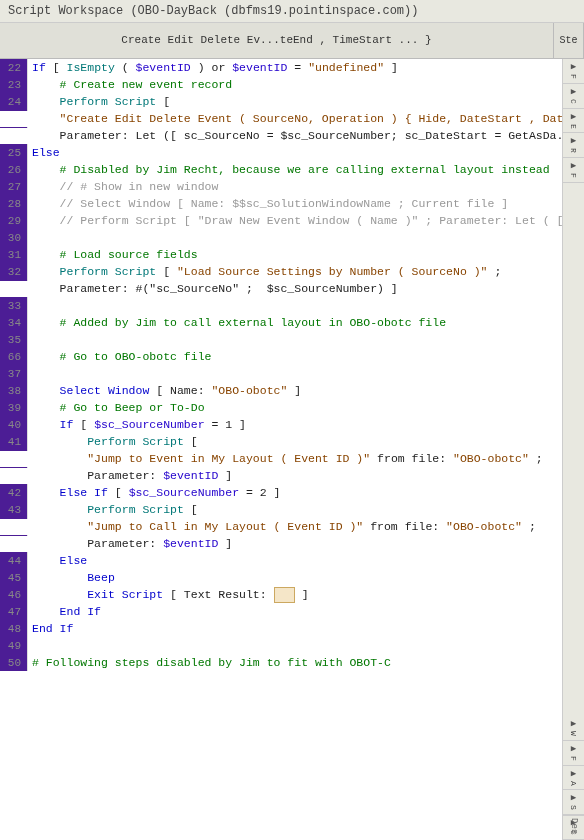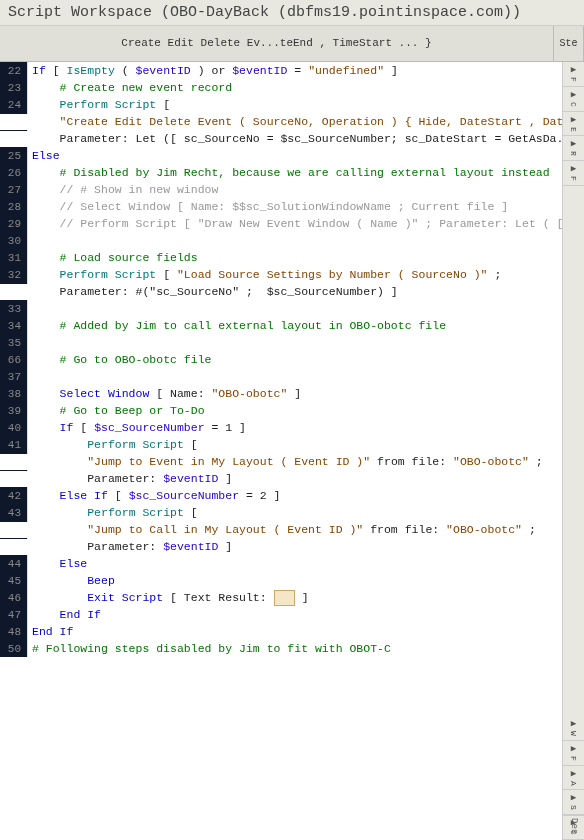--- a/index.html
+++ b/index.html
@@ -12,21 +12,21 @@
       overflow: hidden;
       display: flex;
       flex-direction: column;
     }
 
     
     #title-bar {
       background: #e8e8e0;
       border-bottom: 1px solid #ccc;
       padding: 4px 8px;
-      font-size: 15px;
+      font-size: 12px;
       color: #444;
       white-space: nowrap;
       overflow: hidden;
     }
 
     
     #tab-bar {
       display: flex;
       background: #d8d8d0;
       border-bottom: 1px solid #bbb;
@@ -76,21 +76,21 @@
       min-height: 16px;
       padding: 0;
     }
 
     .line-num {
       min-width: 28px;
       text-align: right;
       padding-right: 6px;
       color: #888;
       font-size: 11px;
-      background: #0f172a;
+      background: #4c1d95;
       border-right: 1px solid #ddd;
       user-select: none;
       line-height: 16px;
       padding-top: 1px;
     }
 
     .line-content {
       padding-left: 4px;
       line-height: 16px;
       white-space: pre;
@@ -338,20 +338,24 @@
       <div class="code-line">
         <div class="line-num">47</div>
         <div class="line-content">    <span class="kw-blue">End If</span></div>
       </div>
 
       <div class="code-line">
         <div class="line-num">48</div>
         <div class="line-content"><span class="kw-blue">End If</span></div>
       </div>
 
+      <div class="code-line">
+        <div class="line-num">49</div>
+        <div class="line-content"></div>
+      </div>
 
       <div class="code-line">
         <div class="line-num">50</div>
         <div class="line-content"><span class="comment"># Following steps disabled by Jim to fit with OBOT-C</span></div>
       </div>
 
     </div>
   </div>
 
   <div id="right-panel" style="width:22px;background:#e8e8e0;border-left:1px solid #ccc;display:flex;flex-direction:column;overflow:hidden;position:relative;">

